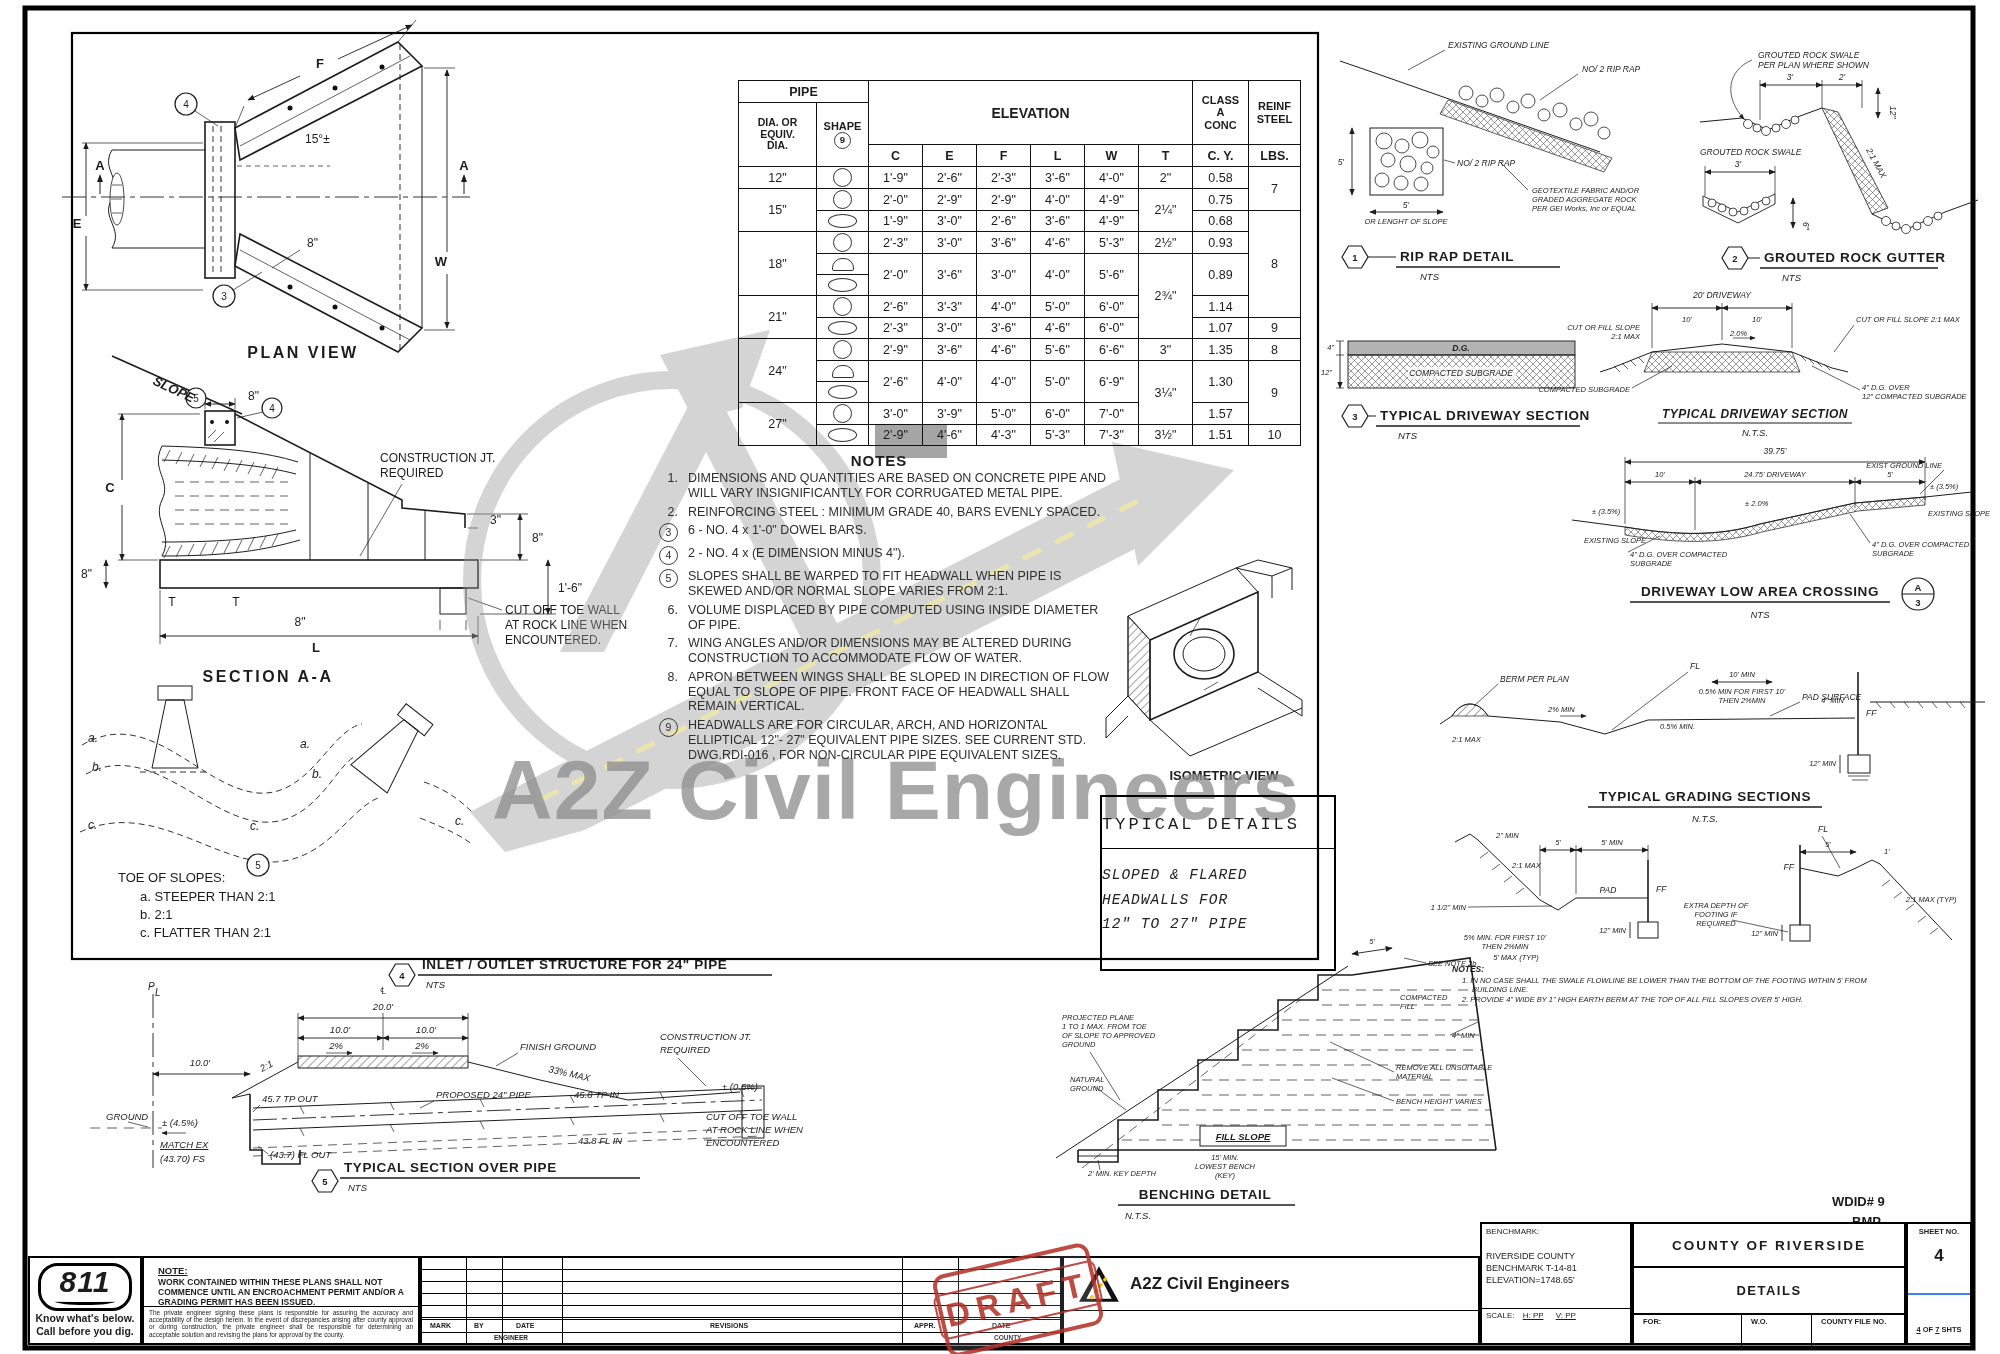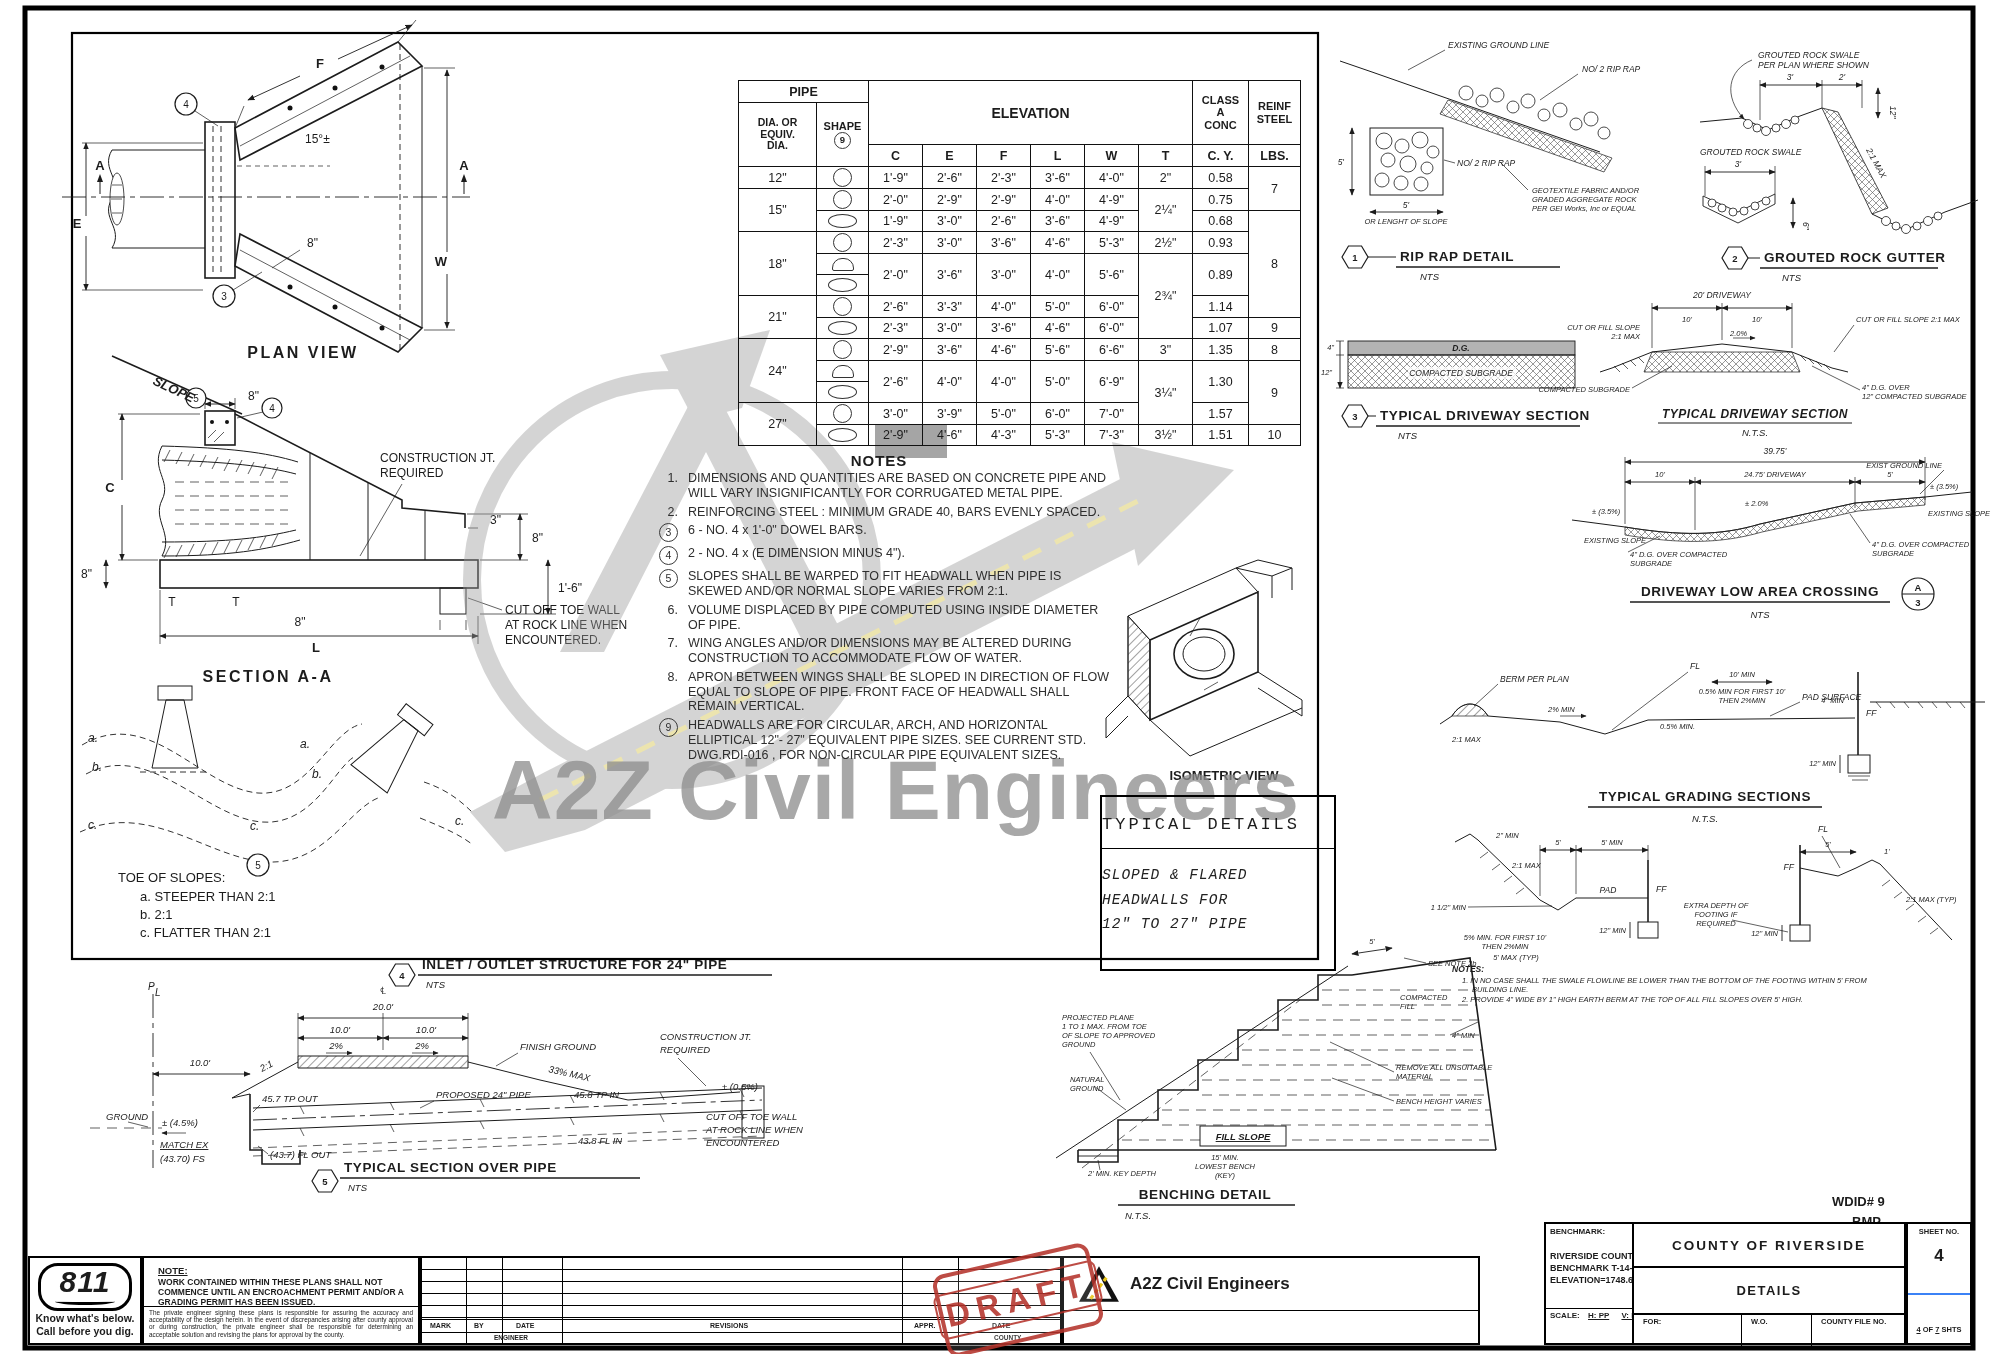--- a/index.html
+++ b/index.html
@@ -68,21 +68,21 @@
   .revsub{position:absolute;top:74px;height:11px;border-top:1px solid #000;left:0;right:0}
   .revsub span{position:absolute;font-size:6.5px;font-weight:bold;top:1px}
   #draft{position:absolute;left:938px;top:1258px;width:152px;height:76px;z-index:6;
          transform:rotate(-13deg);border:4px solid #b5342c;border-radius:12px;opacity:.88;
          display:flex;align-items:center;justify-content:center;background:rgba(255,255,255,.15)}
   #draft .inner{border:2px solid #b5342c;border-radius:8px;padding:2px 8px;
         font-size:33px;font-weight:900;letter-spacing:7px;color:#b5342c}
   #tba2z{left:1062px;top:1256px;width:418px;height:89px}
   #tba2z .top{height:52px;border-bottom:1.5px solid #000;display:flex;align-items:center;padding-left:14px}
   #tba2z .nm{font-size:17px;font-weight:800;margin-left:10px}
-  #tbbench{left:1544px;top:1222px;width:152px;height:123px;font-weight:bold}
+  #tbbench{left:1480px;top:1222px;width:152px;height:123px;font-weight:normal}
   #tbbench .bh{font-size:8px;padding:3px 4px 0 4px}
   #tbbench .bl{font-size:9px;line-height:1.35;padding:14px 4px 0 4px}
   #tbbench .bs{position:absolute;left:0;right:0;bottom:0;height:30px;border-top:1.5px solid #000;
       font-size:8px;padding:2px 4px}
   #tbcounty{left:1632px;top:1222px;width:274px;height:123px}
   #tbcounty .c1{height:42px;border-bottom:2px solid #000;display:flex;align-items:center;justify-content:center;
       font-size:13.5px;font-weight:bold;letter-spacing:2px}
   #tbcounty .c2{height:45px;border-bottom:2px solid #000;display:flex;align-items:center;justify-content:center;
       font-size:13px;font-weight:bold;letter-spacing:1.5px}
   #tbcounty .c3{display:flex;height:32px}

